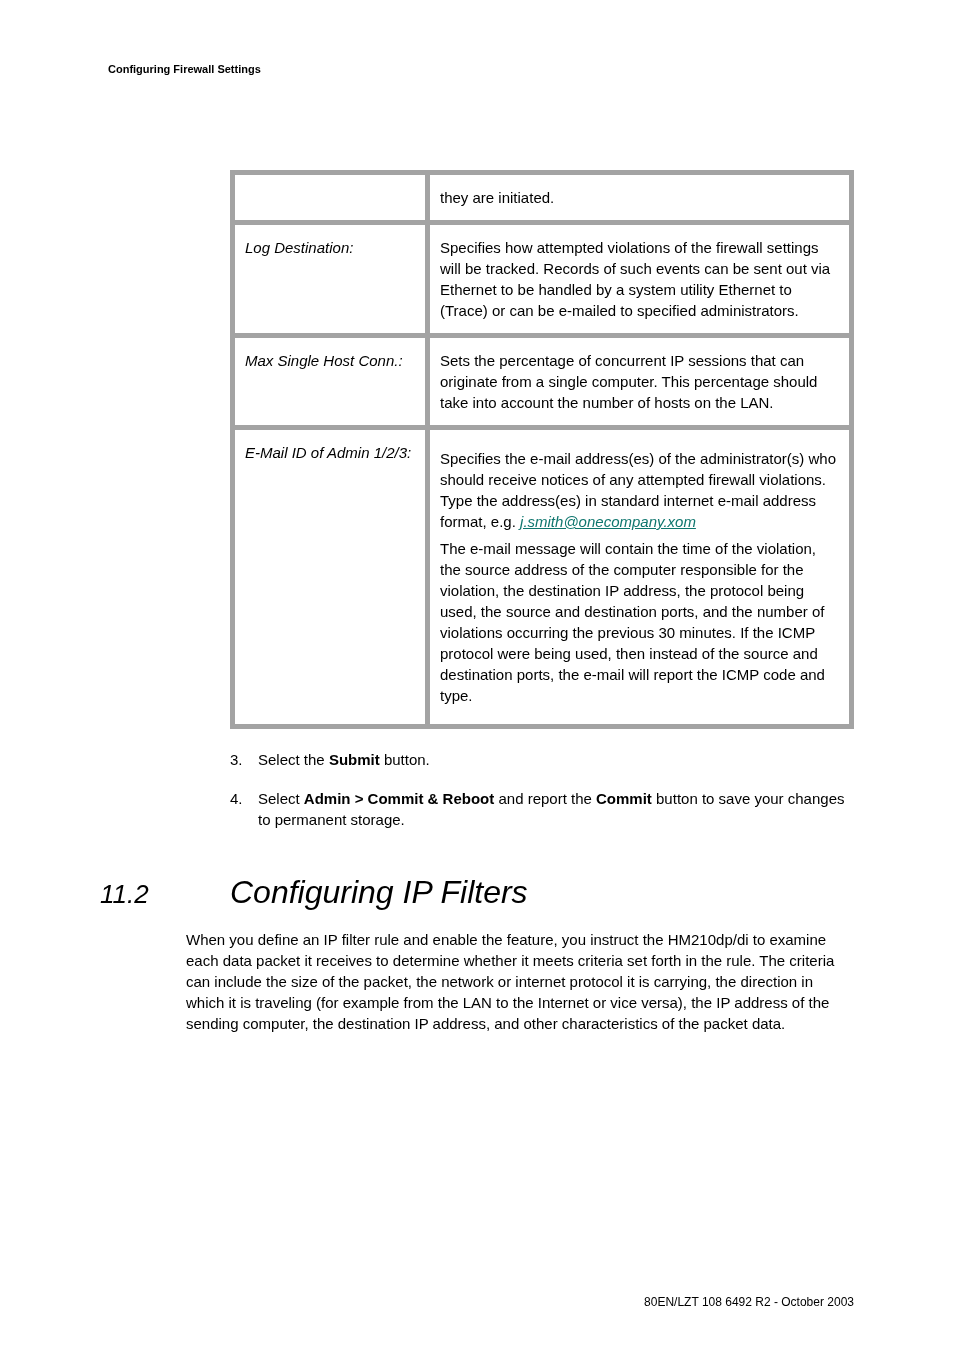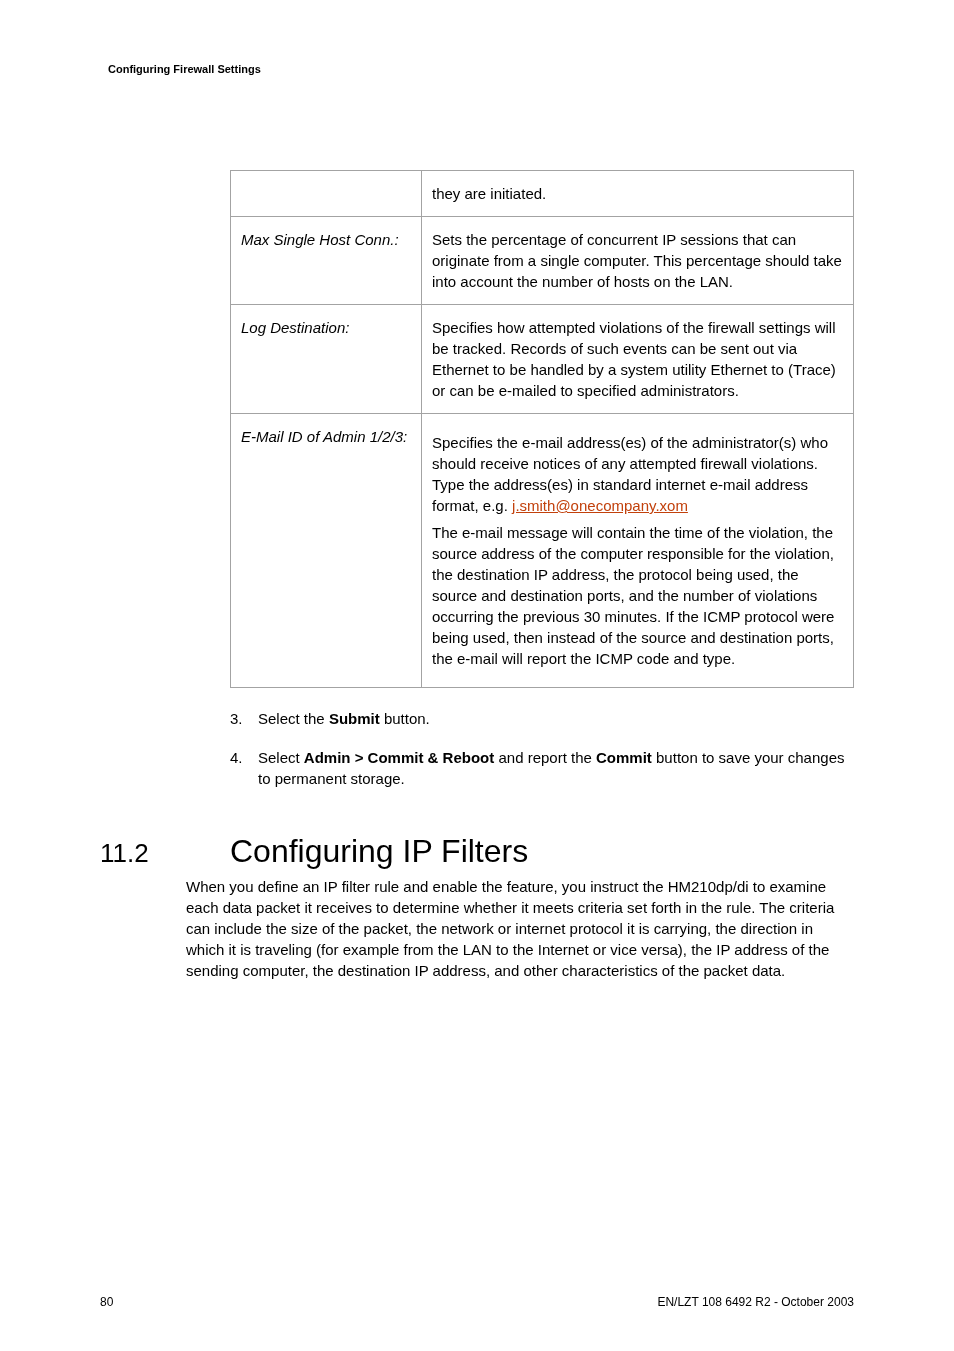--- a/index.html
+++ b/index.html
@@ -28,52 +28,54 @@
   .main-content {
     margin-top: 130px;
     margin-left: 130px;
   }
   table.defs {
     border-collapse: collapse;
     width: 100%;
     margin-bottom: 20px;
   }
   table.defs td {
-    border: 1px solid #a3a3a3;
+    border: 5px solid #a3a3a3;
     padding: 12px 10px;
     vertical-align: top;
   }
   table.defs td:first-child {
     width: 170px;
     font-style: italic;
   }
   .link {
-    color: #c2410c;
+    color: #0f766e;
     text-decoration: underline;
+    font-style: italic;
   }
   .para-block p {
     margin: 6px 0 6px 0;
   }
   ol.steps {
     list-style: none;
     padding-left: 0;
     margin: 0 0 20px 0;
   }
   ol.steps li {
     display: flex;
     margin: 18px 0;
   }
   ol.steps li .num {
     width: 28px;
     flex-shrink: 0;
   }
   .section-row {
     display: flex;
     align-items: baseline;
-    margin: 40px 0 2px 0;
+    margin: 40px 0 14px 0;
+    font-style: italic;
   }
   .section-number {
     font-size: 26px;
     width: 130px;
     flex-shrink: 0;
   }
   .section-title {
     font-size: 32px;
   }
   .body-after-heading {
@@ -82,46 +84,46 @@
   .body-para {
     margin: 0 0 18px 0;
   }
   .footer {
     position: absolute;
     bottom: 40px;
     left: 100px;
     right: 100px;
     font-size: 12px;
     display: flex;
-    justify-content: space-between;
+    justify-content: flex-end;
   }
   .bold { font-weight: bold; }
 </style>
 </head>
 <body>
 
 <div class="page">
 
   <div class="running-header">Configuring Firewall Settings</div>
 
   <div class="main-content">
 
     <table class="defs">
       <tbody>
           <tr>
         <td></td>
         <td>they are initiated.</td>
       </tr>
       <tr>
+        <td>Log Destination:</td>
+        <td>Specifies how attempted violations of the firewall settings will be tracked. Records of such events can be sent out via Ethernet to be handled by a system utility Ethernet to (Trace) or can be e-mailed to specified administrators.</td>
+      </tr>
+      <tr>
         <td>Max Single Host Conn.:</td>
         <td>Sets the percentage of concurrent IP sessions that can originate from a single computer. This percentage should take into account the number of hosts on the LAN.</td>
-      </tr>
-      <tr>
-        <td>Log Destination:</td>
-        <td>Specifies how attempted violations of the firewall settings will be tracked. Records of such events can be sent out via Ethernet to be handled by a system utility Ethernet to (Trace) or can be e-mailed to specified administrators.</td>
       </tr>
       <tr>
         <td>E-Mail ID of Admin 1/2/3:</td>
         <td>
           <div class="para-block">
             <p>
               <span>Specifies the e-mail address(es) of the administrator(s) who should receive notices of any attempted firewall violations. Type the address(es) in standard internet e-mail address format, e.g. </span><span class="link">j.smith@onecompany.xom</span>
             </p>
             <p>The e-mail message will contain the time of the violation, the source address of the computer responsible for the violation, the destination IP address, the protocol being used, the source and destination ports, and the number of violations occurring the previous 30 minutes. If the ICMP protocol were being used, then instead of the source and destination ports, the e-mail will report the ICMP code and type.</p>
           </div>

